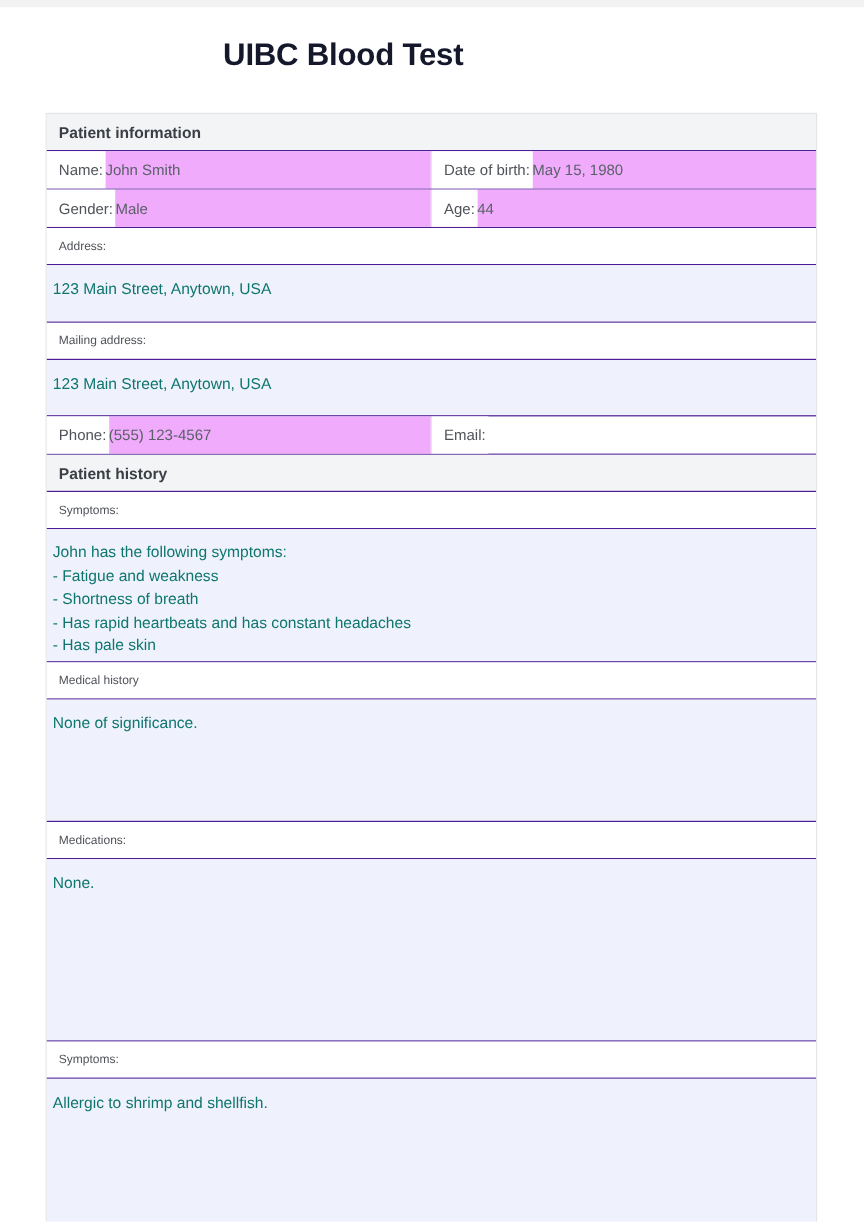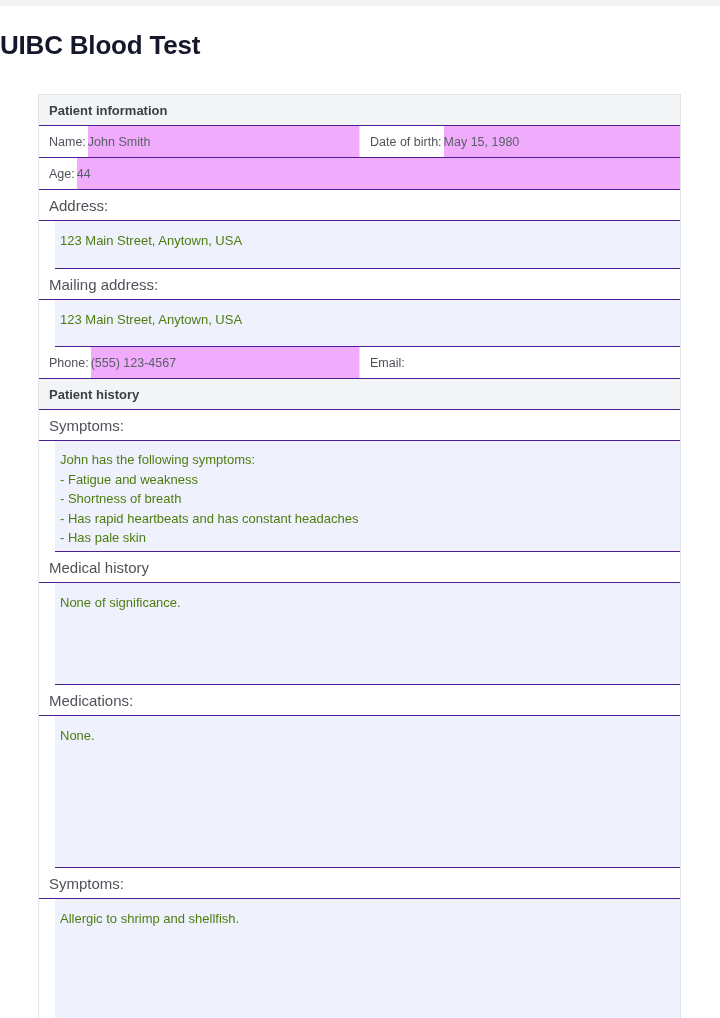--- a/index.html
+++ b/index.html
@@ -9,21 +9,21 @@
     font-family: "Liberation Sans", sans-serif;
     color: #555a60;
     position: relative;
   }
   .topbar {
     position: absolute; left: 0; top: 0; width: 720px; height: 6px;
     background: #f2f2f3;
   }
   .title {
     position: absolute; left: 0; top: 30px; width: 572px;
-    text-align: left;
+    text-align: center;
     font-size: 26px; font-weight: bold; color: #15182b;
     letter-spacing: -0.2px;
   }
   .form {
     position: absolute; left: 38px; top: 94px; width: 643px;
     border: 1px solid #e4e5e8;
     box-sizing: border-box;
   }
   .row {
     display: flex; box-sizing: border-box;
@@ -50,30 +50,29 @@
   }
   .cell .val {
     flex: 1; height: 100%;
     display: flex; align-items: center;
     background: #f0abfc;
     color: #5b6068;
   }
   .label-row {
     height: 31px; align-items: center;
     padding-left: 10px; background: #ffffff;
-    font-size: 15px; color: #4f5359; text-align: right;
+    font-size: 10px; color: #4f5359; text-align: right;
   }
   .value-row {
     background: #eff2fd;
     padding: 10px 5px 0 5px;
-    font-size: 13px; color: #4d7c0f;
+    font-size: 13px; color: #0f766e;
     line-height: 19.5px;
     white-space: pre-line;
     align-items: flex-start;
-    margin-left: 16px;
   }
   .value-row.addr { padding-top: 10px; }
 </style>
 </head>
 <body>
 
 <div class="topbar"></div>
 
 <div class="title">UIBC Blood Test</div>
 
@@ -88,20 +87,24 @@
       <span class="lbl">Name:</span>
       <span class="val">John Smith</span>
     </div>
     <div class="cell">
       <span class="lbl">Date of birth:</span>
       <span class="val">May 15, 1980</span>
     </div>
   </div>
 
   <div class="row">
+    <div class="cell">
+      <span class="lbl">Gender:</span>
+      <span class="val">Male</span>
+    </div>
     <div class="cell">
       <span class="lbl">Age:</span>
       <span class="val">44</span>
     </div>
   </div>
 
   <div class="row label-row">
     <span>Address:</span>
   </div>
   <div class="row value-row addr" style="height:48px;">

